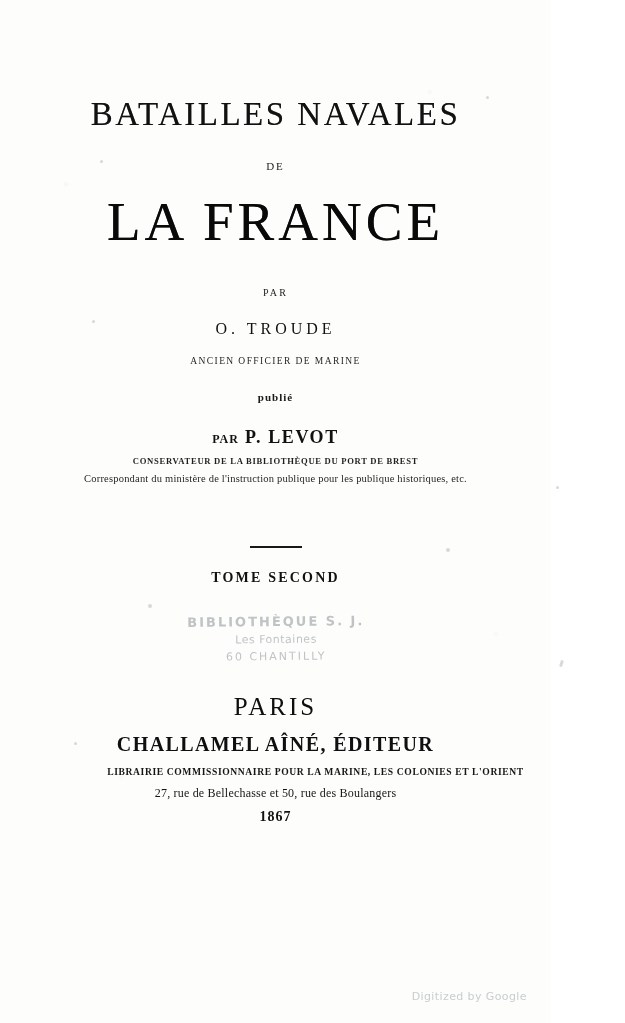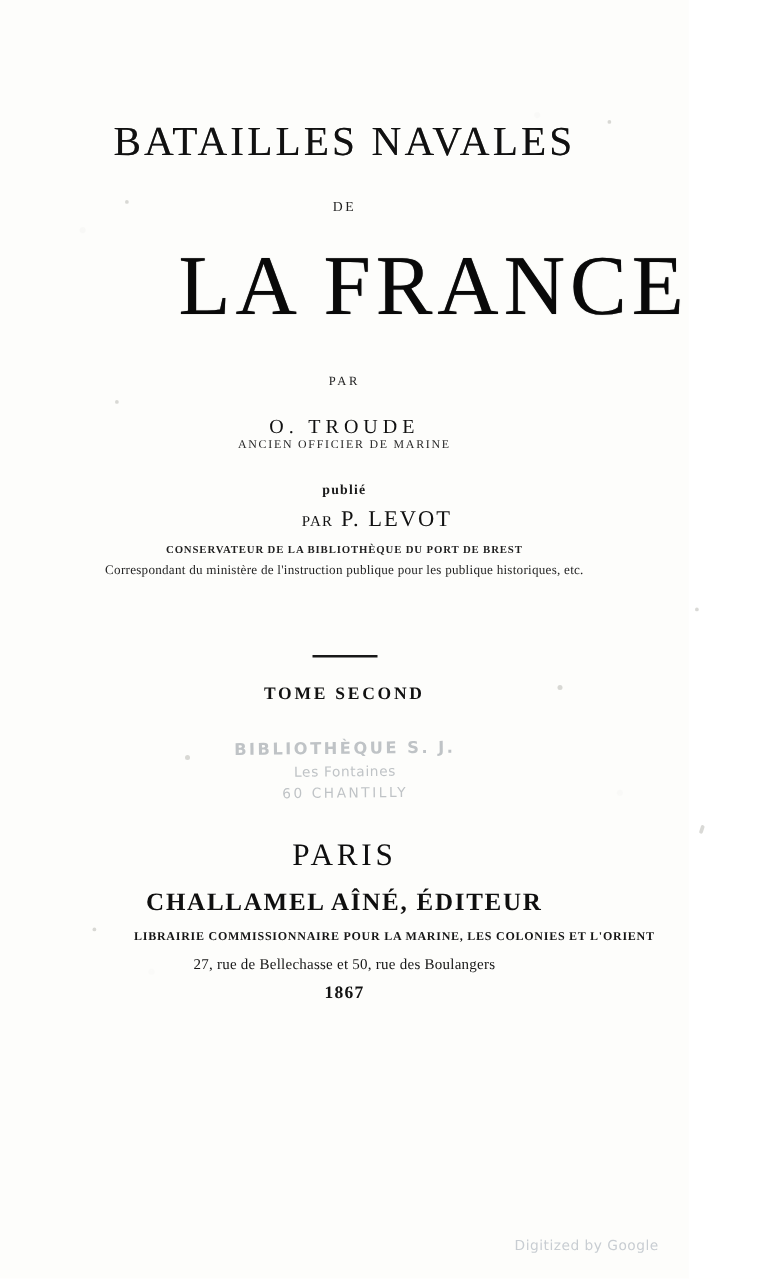--- a/index.html
+++ b/index.html
@@ -39,60 +39,58 @@
     color: #111;
     text-shadow: 0 0 0.4px rgba(0,0,0,0.55);
   }
   .t-de {
     font-size: 11px;
     letter-spacing: 2px;
     margin-top: 28px;
     color: #222;
   }
   .t-big {
-    font-size: 68px;
+    font-size: 55px;
     letter-spacing: 4px;
     line-height: 1;
     margin-top: 22px;
     color: #090909;
     text-shadow: 0 0 0.6px rgba(0,0,0,0.7);
-    text-align: right;
   }
   .t-par {
     font-size: 10px;
     letter-spacing: 2.2px;
     margin-top: 38px;
     color: #222;
   }
   .t-author {
     font-size: 16px;
     letter-spacing: 4px;
     margin-top: 22px;
     color: #111;
   }
   .t-authorsub {
     font-size: 9.5px;
     letter-spacing: 1.4px;
-    margin-top: 0;
+    margin-top: 18px;
     color: #262626;
   }
   .t-publie {
     font-size: 11px;
     font-weight: bold;
     letter-spacing: 1px;
     margin-top: 25px;
     color: #1a1a1a;
   }
   .t-editor {
     font-size: 18px;
-    font-weight: normal;
+    font-weight: bold;
     letter-spacing: 1.6px;
-    margin-top: 7px;
-    color: #111;
-    padding-left: 26px;
+    margin-top: 24px;
+    color: #111;
   }
   .t-editor .small-caps {
     font-size: 12px;
     letter-spacing: 1px;
   }
   .t-editorsub {
     font-size: 8.6px;
     font-weight: bold;
     letter-spacing: 0.7px;
     margin-top: 8px;

